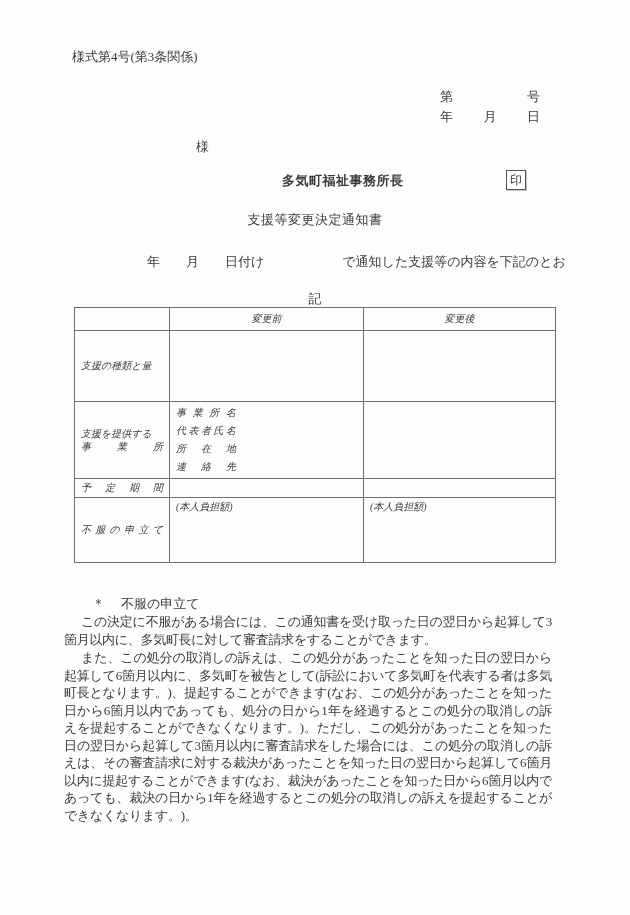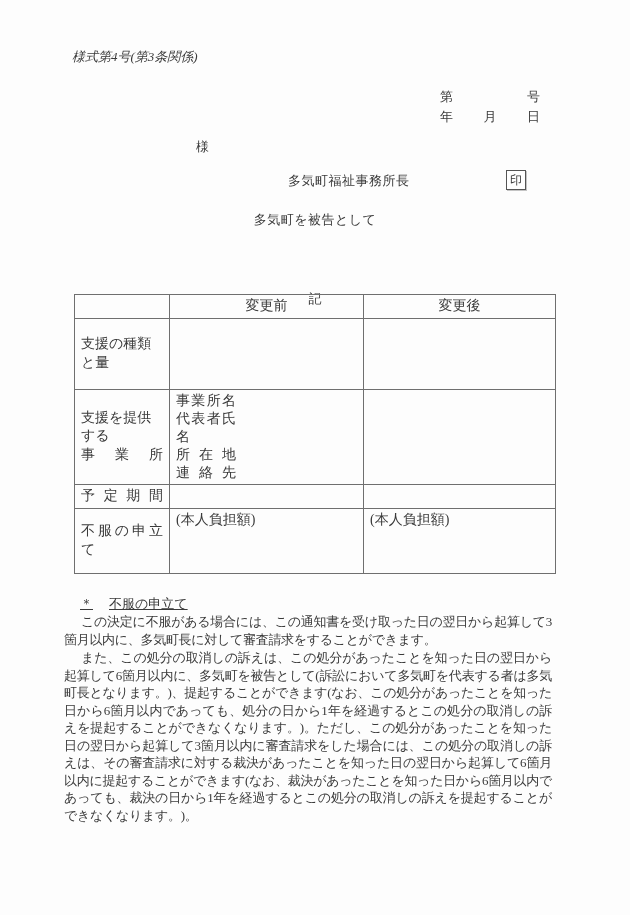--- a/index.html
+++ b/index.html
@@ -7,58 +7,58 @@
     position:relative;
     width:630px;height:915px;
     background:#fdfdfd;
     font-family:"Liberation Serif","DejaVu Serif",serif;
     color:#3a3a3a;
     font-size:13px;
     line-height:1.35;
     overflow:hidden;
   }
   .abs{position:absolute;}
-  .form-number{left:72px;top:48px;font-style:italic;}
+  .form-number{left:72px;top:48px;}
   .doc-number-row{left:440px;top:88px;width:100px;display:flex;justify-content:space-between;}
   .date-row{left:440px;top:108px;width:100px;display:flex;justify-content:space-between;}
   .recipient{left:196px;top:138px;}
-  .issuer{left:288px;top:172px;letter-spacing:0.5px;}
+  .issuer{left:282px;top:172px;letter-spacing:0.5px;font-weight:bold;}
   .seal{
     left:506px;top:170px;width:18px;height:18px;
     border:1px solid #555;background:#fff;
     display:flex;align-items:center;justify-content:center;
     font-size:12px;line-height:1;box-shadow:1px 1px 0 #c4c4c4;
   }
   .doc-title{left:0;top:211px;width:630px;text-align:center;letter-spacing:0.5px;}
   .body-par{left:82px;top:253px;width:492px;}
   .body-par div{white-space:pre;line-height:18px;}
   .record-mark{left:0;top:290px;width:630px;text-align:center;}
   table.change-table{
-    position:absolute;left:74px;top:294px;
+    position:absolute;left:74px;top:307px;
     border-collapse:collapse;table-layout:fixed;width:481px;
-    font-size:14px;color:#3a3a3a;
+    font-size:10px;color:#3a3a3a;font-style:italic;
   }
   table.change-table td{
     border:1px solid #6f6f6f;
     padding:2px 6px;
     vertical-align:middle;
     overflow:hidden;
   }
   tr.r-head{height:23px;}
   tr.r-head td{text-align:center;}
   tr.r1{height:71px;padding-left:48px;}
   tr.r2{height:72px;}
   tr.r3{height:19px;}
   tr.r4{height:65px;}
   tr.r5{height:27px;}
   .jfull{text-align:justify;text-align-last:justify;}
   .jw{width:60px;text-align:justify;text-align-last:justify;line-height:18px;}
   .vt{vertical-align:top !important;}
   .footnote{left:64px;top:595px;width:500px;}
-  .fn-heading{margin-left:16px;line-height:17px;text-decoration:underline;}
+  .fn-heading{margin-left:28px;line-height:17px;}
   .fn-title{margin-left:16px;}
   .fn-p{
     margin:1px 12px 0 0;
     text-indent:17px;
     text-align:justify;
     line-height:17.5px;
     letter-spacing:-0.3px;
   }
 </style>
 </head>
@@ -78,23 +78,24 @@
     <span>月</span>
     <span>日</span>
   </div>
 
   <div class="abs recipient">様</div>
 
   <div class="abs issuer">多気町福祉事務所長</div>
 
   <div class="abs seal">印</div>
 
-  <div class="abs doc-title">多気町を被告として</div>
+  <div class="abs doc-title">支援等変更決定通知書</div>
 
   <div class="abs body-par">
+    <div>　　　　　年　　月　　日付け　　　　　　で通知した支援等の内容を下記のとお</div>
   </div>
 
   <div class="abs record-mark">記</div>
 
   <table class="change-table">
     <colgroup>
       <col style="width:95px">
       <col style="width:194px">
       <col style="width:192px">
     </colgroup>

